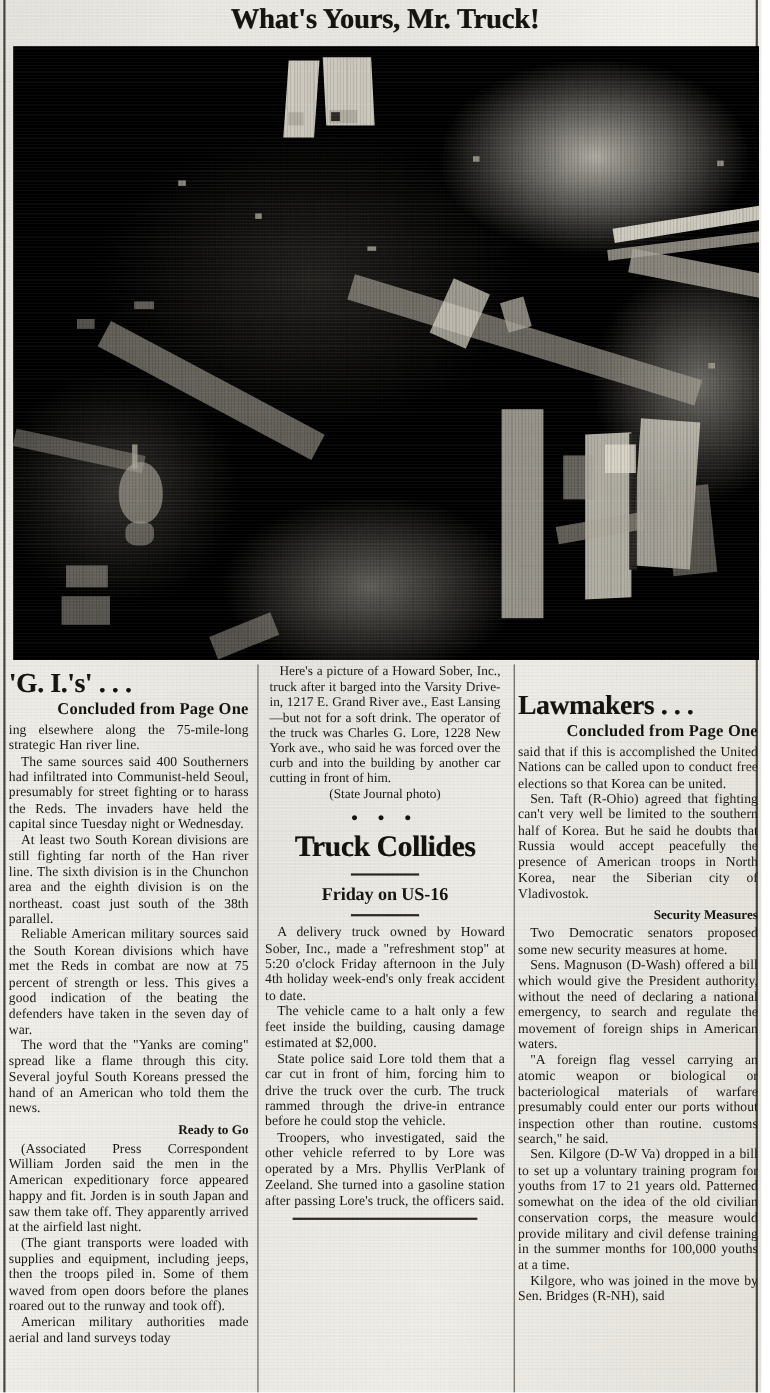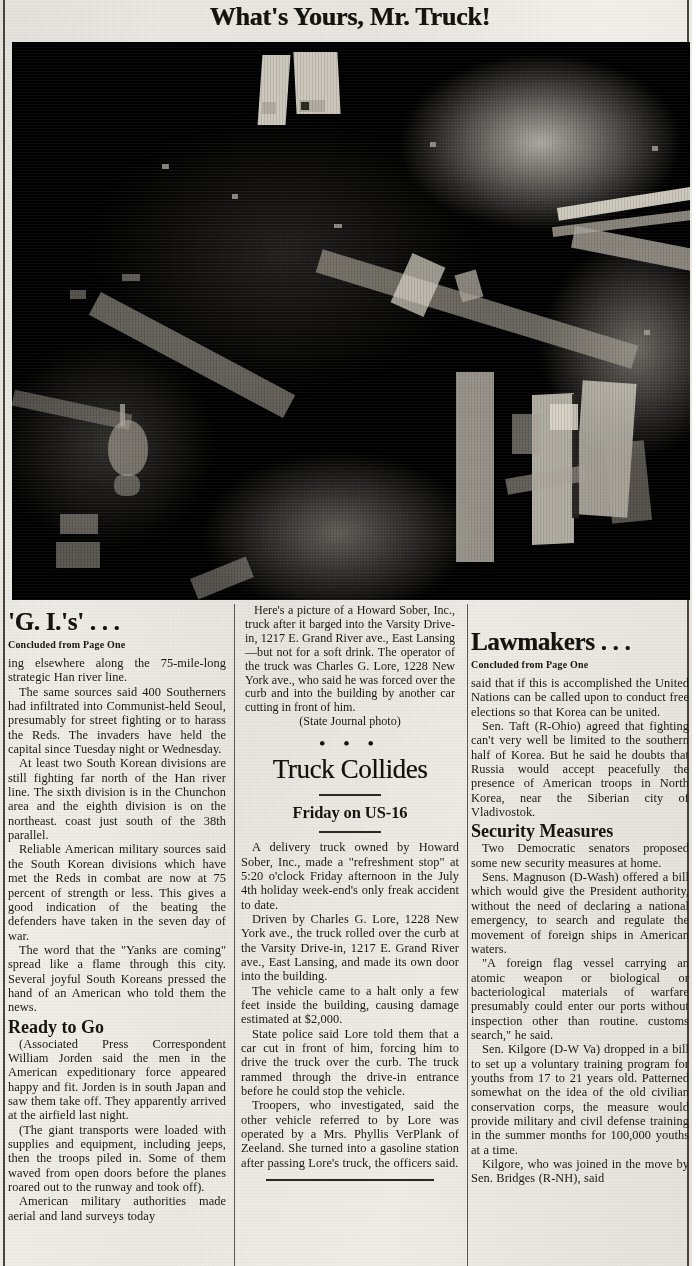--- a/index.html
+++ b/index.html
@@ -130,32 +130,32 @@
     font-size: 25px;
     line-height: 27px;
     letter-spacing: -0.3px;
     margin: 4px 0 2px 0;
     color: #16140f;
     text-shadow: 0.4px 0 0 rgba(20,18,14,.5);
   }
   .contd {
     font-family: "Liberation Serif", "DejaVu Serif", serif;
     font-weight: bold;
-    font-size: 10px;
+    font-size: 15px;
     line-height: 14px;
-    text-align: left;
+    text-align: right;
     letter-spacing: 0.2px;
     margin: 3px 0 4px 0;
   }
   .subhead {
     font-family: "Liberation Serif", "DejaVu Serif", serif;
     font-weight: bold;
-    font-size: 18px;
+    font-size: 12px;
     line-height: 15px;
-    text-align: left;
+    text-align: right;
     margin: 5px 0 2px 0;
   }
   p.body {
     margin: 0;
     font-size: 12.4px;
     line-height: 14.35px;
     text-align: justify;
     text-indent: 11px;
     letter-spacing: 0.05px;
     word-spacing: 0.3px;
@@ -187,21 +187,21 @@
     font-size: 17px;
     font-weight: bold;
     letter-spacing: 7px;
     line-height: 16px;
     margin: 7px 0 2px 0;
     color: #16140f;
   }
 
   .story-head {
     font-family: "Liberation Serif", "DejaVu Serif", serif;
-    font-weight: normal;
+    font-weight: bold;
     font-size: 27px;
     line-height: 31px;
     text-align: center;
     letter-spacing: -0.4px;
     margin: 1px 0 0 0;
     color: #14120d;
     text-shadow: 0.45px 0 0 rgba(18,16,12,.55);
   }
   .short-rule {
     width: 62px; height: 2px;
@@ -317,21 +317,20 @@
 
       <div class="story-head">Truck Collides</div>
 
       <div class="short-rule"></div>
 
       <div class="deck">Friday on US-16</div>
 
       <div class="short-rule"></div>
 
       <p class="body">A delivery truck owned by Howard Sober, Inc., made a "refreshment stop" at 5:20 o'clock Friday afternoon in the July 4th holiday week-end's only freak accident to date.</p>
-      <p class="body">Driven by Charles G. Lore, 1228 New York ave., the truck rolled over the curb at the Varsity Drive-in, 1217 E. Grand River ave., East Lansing, and made its own door into the building.</p>
       <p class="body">The vehicle came to a halt only a few feet inside the building, causing damage estimated at $2,000.</p>
       <p class="body">State police said Lore told them that a car cut in front of him, forcing him to drive the truck over the curb. The truck rammed through the drive-in entrance before he could stop the vehicle.</p>
       <p class="body">Troopers, who investigated, said the other vehicle referred to by Lore was operated by a Mrs. Phyllis VerPlank of Zeeland. She turned into a gasoline station after passing Lore's truck, the officers said.</p>
 
       <div class="bottom-rule"></div>
     </div>
 
     <div class="col c3">
       <div class="jump-head">Lawmakers . . .</div>
       <div class="contd">Concluded from Page One</div>

